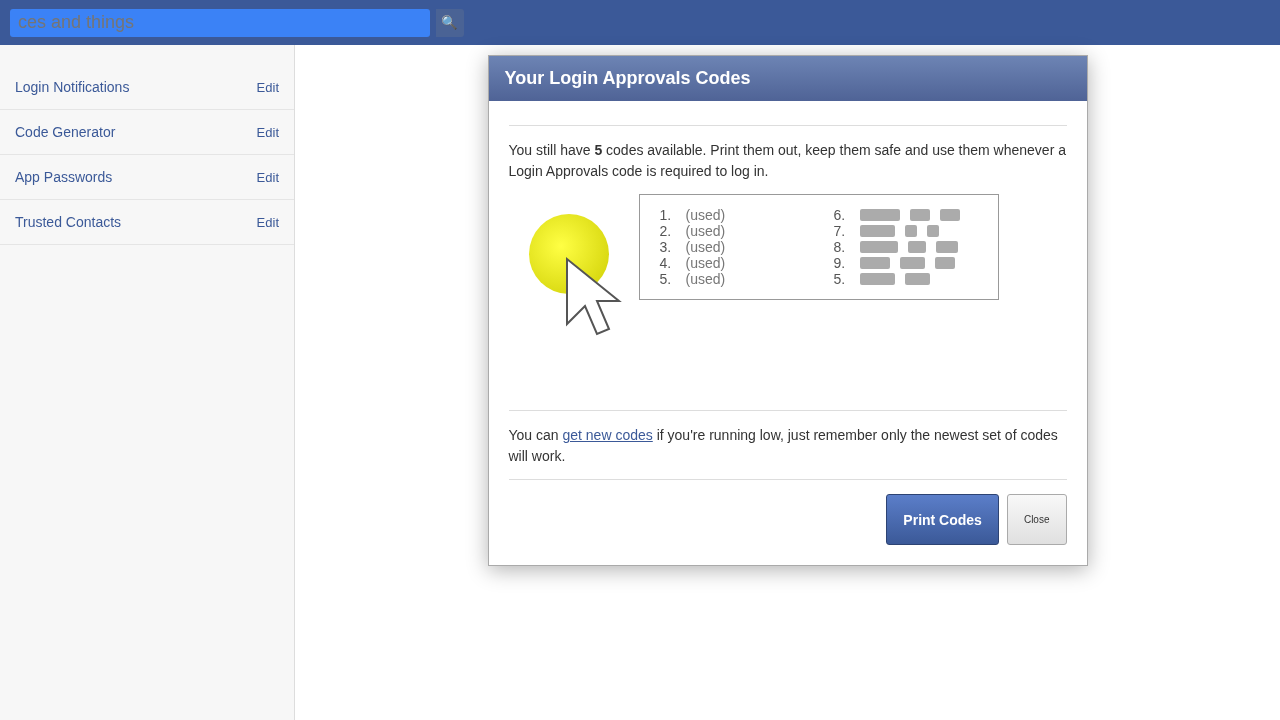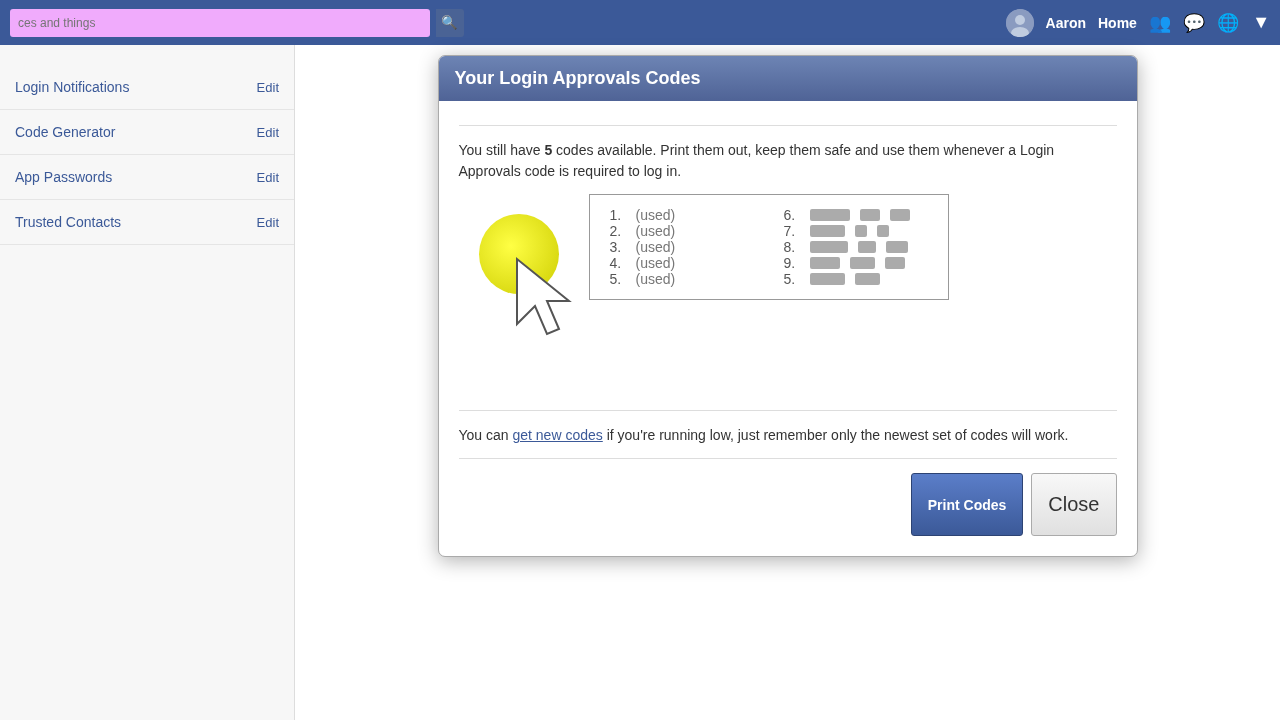--- a/index.html
+++ b/index.html
@@ -23,23 +23,23 @@
       gap: 10px;
       position: relative;
     }
     .topnav-search {
       flex: 1;
       max-width: 420px;
       height: 28px;
       border: none;
       border-radius: 3px;
       padding: 0 8px;
-      background: #f0abfc;
-      color: #333;
-      font-size: 12px;
+      background: #3b82f6;
+      color: #333;
+      font-size: 18px;
     }
     .topnav-search-btn {
       background: #4a6395;
       border: none;
       color: #fff;
       height: 28px;
       width: 28px;
       cursor: pointer;
       border-radius: 0 3px 3px 0;
       margin-left: -4px;
@@ -129,22 +129,22 @@
       top: 0; left: 0; right: 0; bottom: 0;
       display: flex;
       align-items: flex-start;
       justify-content: center;
       z-index: 10;
       padding-top: 10px;
     }
     .modal {
       background: #fff;
       border: 1px solid #aaa;
-      border-radius: 7px;
-      width: 700px;
+      border-radius: 0;
+      width: 600px;
       box-shadow: 0 4px 20px rgba(0,0,0,0.3);
       overflow: hidden;
     }
     .modal-header {
       background: linear-gradient(to bottom, #6d84b4, #4f6396);
       color: #fff;
       padding: 12px 16px;
       font-size: 18px;
       font-weight: bold;
     }
@@ -261,45 +261,30 @@
       font-size: 14px;
       font-weight: bold;
       cursor: pointer;
     }
     .btn-close {
       background: linear-gradient(to bottom, #f8f8f8, #e0e0e0);
       color: #333;
       border: 1px solid #aaa;
       padding: 19px 16px;
       border-radius: 3px;
-      font-size: 20px;
+      font-size: 10px;
       cursor: pointer;
     }
   </style>
 </head>
 <body>
 
 <div class="topnav">
   <input class="topnav-search" type="text" placeholder="ces and things" style="">
   <button class="topnav-search-btn">🔍</button>
-  <div class="topnav-right">
-    <div class="topnav-avatar">
-      <svg width="28" height="28" viewBox="0 0 28 28">
-        <rect width="28" height="28" fill="#8a9bc0" rx="14"></rect>
-        <circle cx="14" cy="11" r="5" fill="#c0cce0"></circle>
-        <ellipse cx="14" cy="24" rx="9" ry="6" fill="#c0cce0"></ellipse>
-      </svg>
-    </div>
-    <span style="color:#fff;font-weight:bold;cursor:pointer;">Aaron</span>
-    <span style="color:#fff;font-weight:bold;cursor:pointer;">Home</span>
-    <span class="topnav-icon">👥</span>
-    <span class="topnav-icon">💬</span>
-    <span class="topnav-icon">🌐</span>
-    <span class="topnav-icon">▼</span>
-  </div>
 </div>
 
 <div class="main-content">
 
   <div class="settings-panel">
 
     <div class="settings-item">
       <span>Login Notifications</span>
       <span class="edit-link">Edit</span>
     </div>

